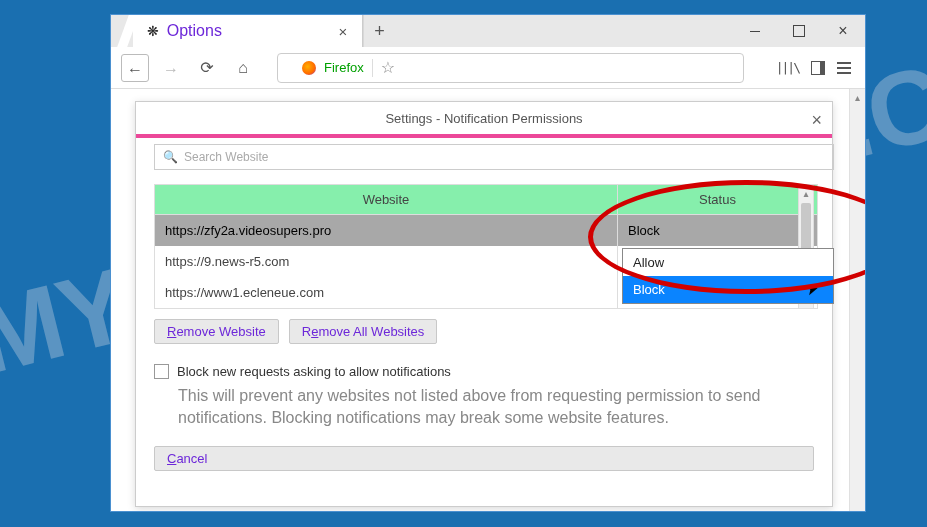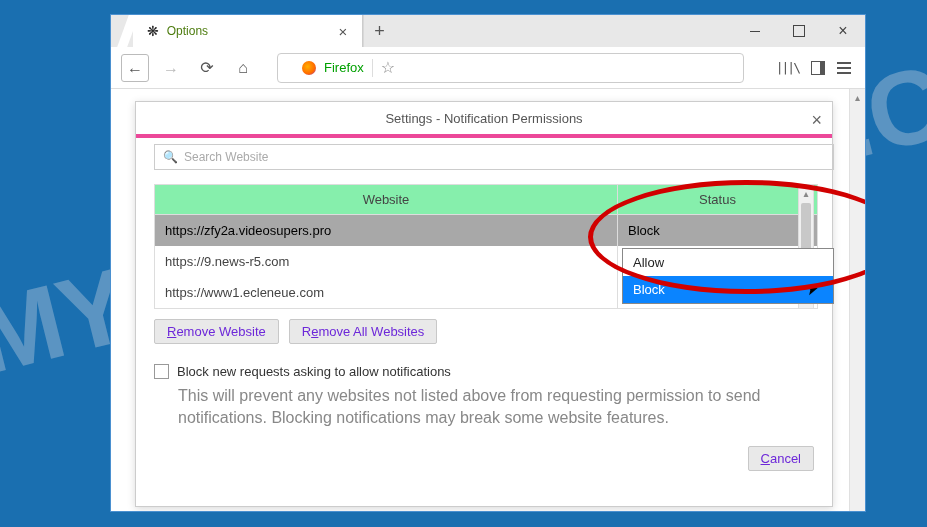--- a/index.html
+++ b/index.html
@@ -19,21 +19,21 @@
     }
     
     .tab-bar { height: 32px; background: #e8e8e8; display: flex; align-items: stretch; }
     .tab-active {
       display: flex; align-items: center; gap: 8px; padding: 0 12px 0 14px;
       background: #fff; border-right: 1px solid #ccc; min-width: 230px;
       position: relative; margin-left: 22px;
     }
     .tab-active::before { content:''; position:absolute; left:-10px; top:0; width:10px; height:100%; background:#fff; transform: skewX(-20deg); }
     .gear-icon { font-size: 14px; color: #222; }
-    .tab-title { font-size: 12px; color: #4d7c0f; flex: 1; }
+    .tab-title { font-size: 16px; color: #6d28d9; flex: 1; }
     .tab-close { width: 14px; height: 14px; display: flex; align-items: center; justify-content: center; color: #555; font-size: 15px; }
     .new-tab { width: 32px; display: flex; align-items: center; justify-content: center; color: #555; font-size: 18px; border-left:1px solid #d8d8d8;}
     .tab-spacer { flex: 1; }
     .win-controls { display: flex; }
     .win-btn { width: 44px; display: flex; align-items: center; justify-content: center; color: #444; font-size: 13px; }
     .win-btn.min::after { content:''; width:10px; height:1px; background:#444; display:block; }
     .win-btn.max::after { content:''; width:10px; height:10px; border:1px solid #444; display:block; }
     .win-btn.close { font-size: 16px; }
 
     .toolbar {
@@ -114,21 +114,21 @@
       padding: 4px 12px; background: #e9e9e9; border: 1px solid #c8c8c8;
       font-size: 13px; color: #6d28d9; border-radius: 2px;
     }
     .btn .ul { text-decoration: underline; }
 
     .checkbox-row { display: flex; align-items: center; gap: 8px; margin-top: 20px; }
     .checkbox { width: 15px; height: 15px; border: 1px solid #999; background:#fff;}
     .cb-label { font-size: 13px; color: #333; }
     .help-text { font-size: 16px; color: #888; margin: 6px 0 0 24px; line-height: 1.4; max-width: 630px;}
 
-    .dialog-footer { display: flex; justify-content: flex-end; gap: 10px; margin-top: 16px; }
+    .dialog-footer { display: flex; justify-content: flex-end; gap: 10px; margin-top: 16px; flex-direction: column; }
   </style>
 </head>
 <body>
 
 <div class="watermark">MYANTISPYWARE.COM</div>
 
 <div class="browser-window">
 
   <div class="tab-bar">
     <div class="tab-active">

